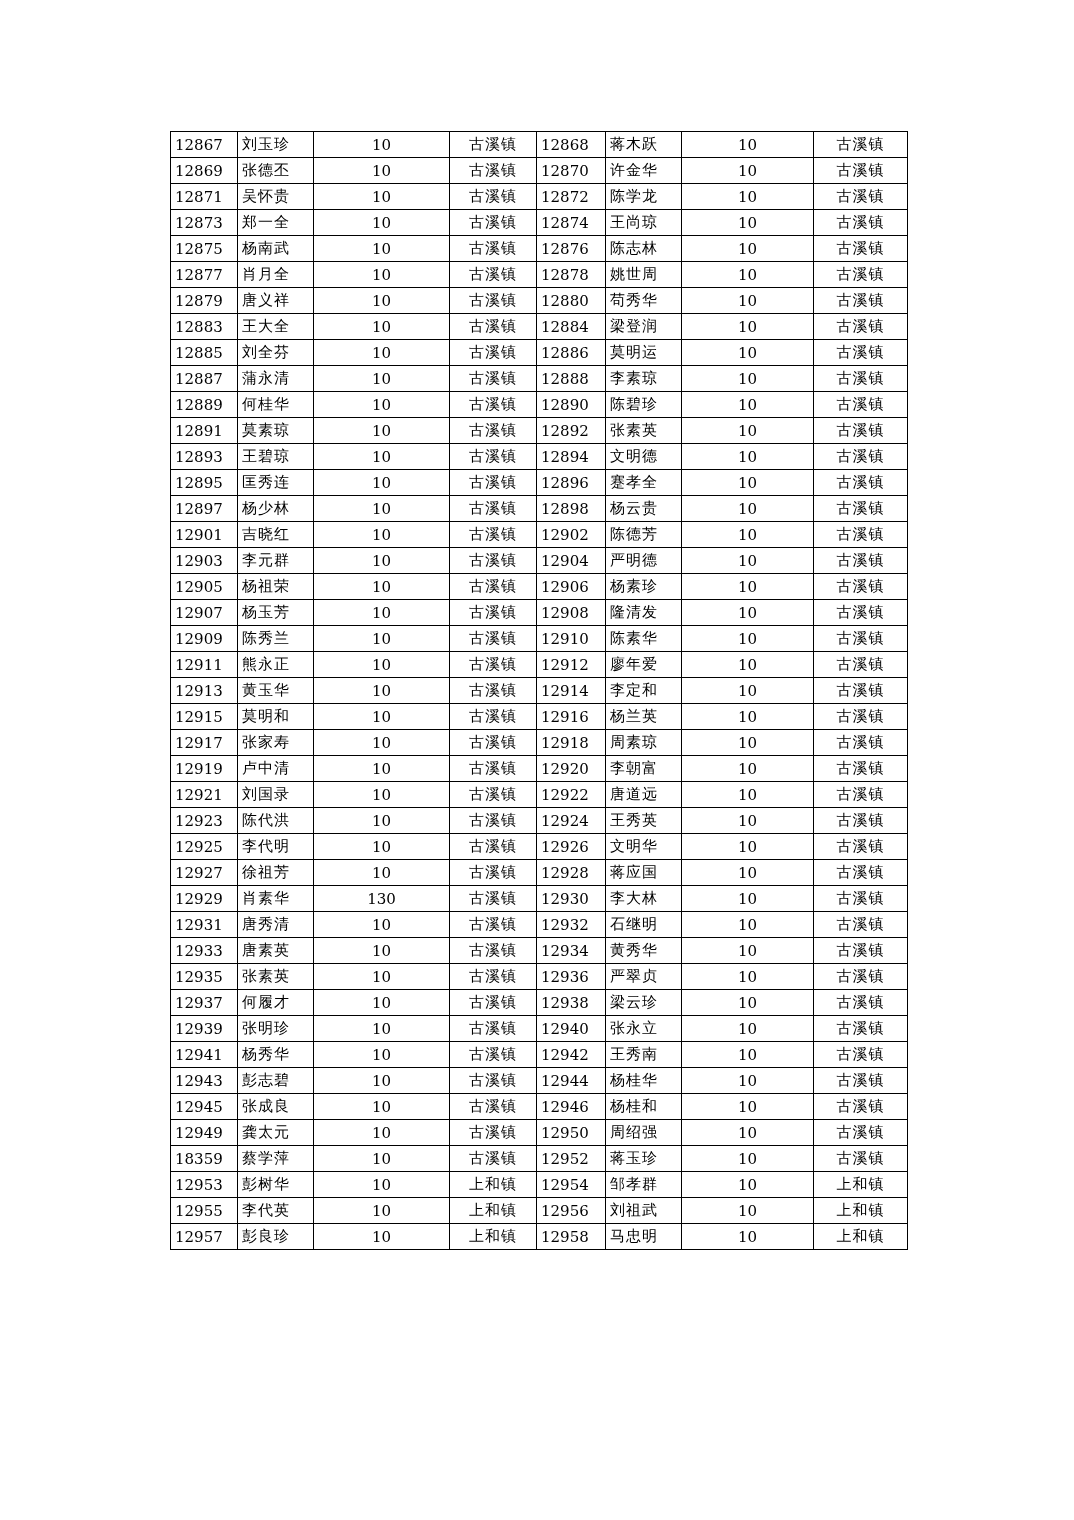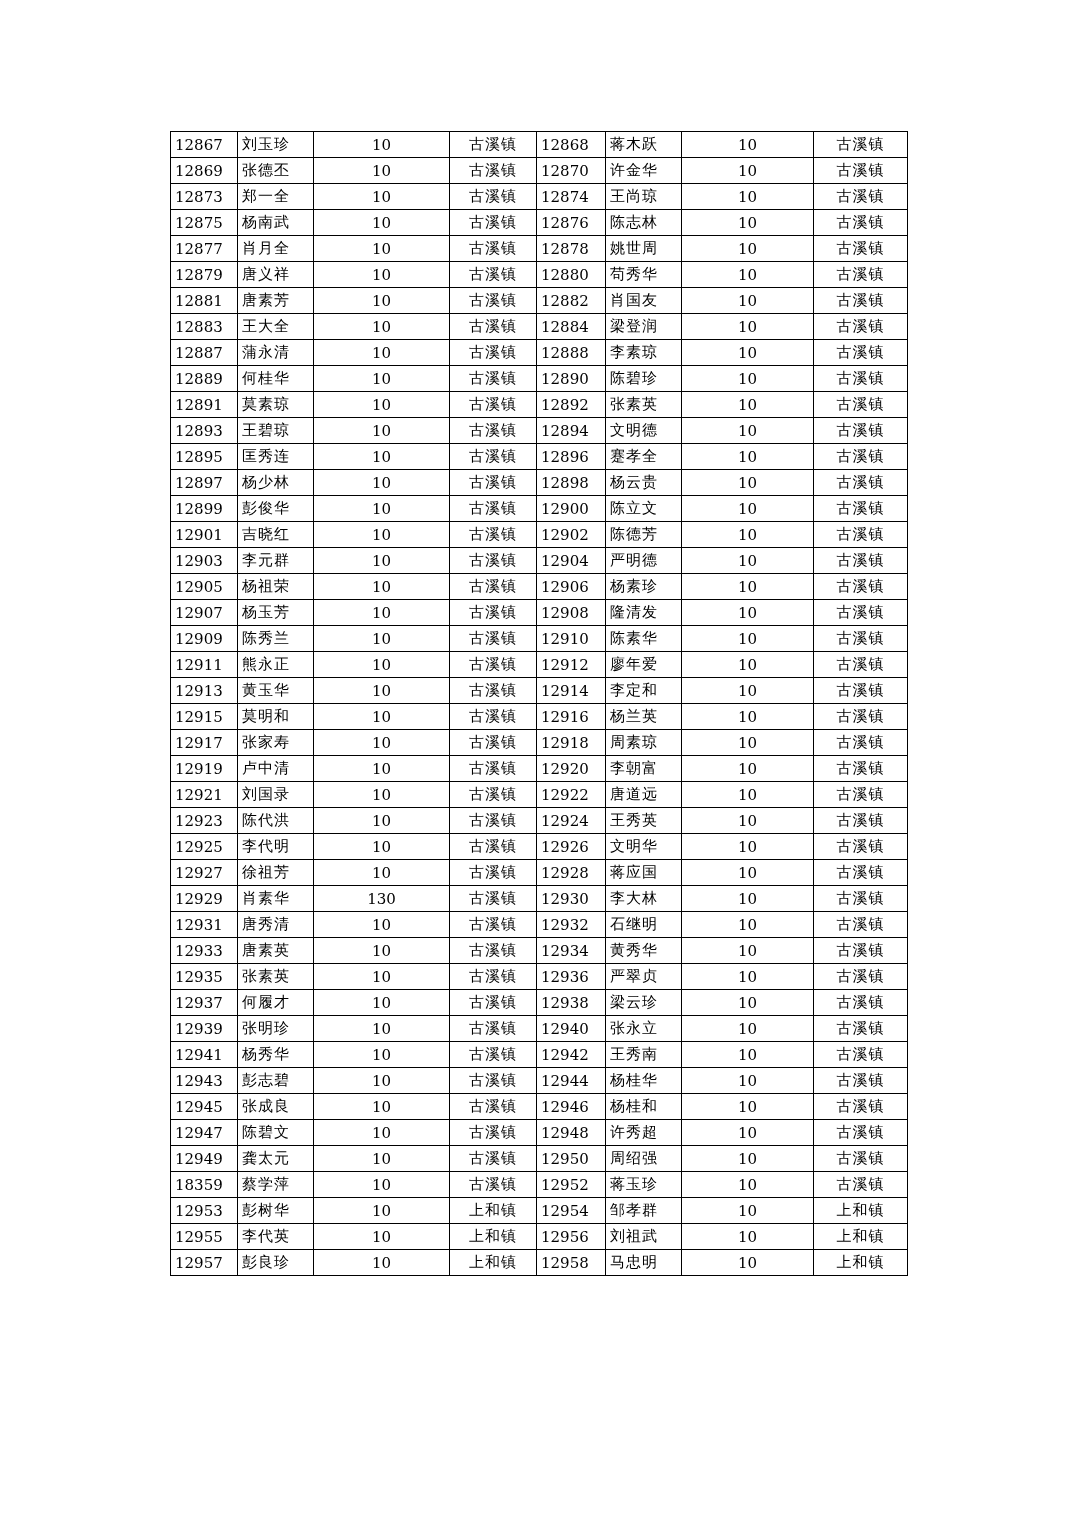--- a/index.html
+++ b/index.html
@@ -68,20 +68,30 @@
           <td class="col-id">12869</td>
           <td class="col-name">张德丕</td>
           <td class="col-amount">10</td>
           <td class="col-town">古溪镇</td>
           <td class="col-id">12870</td>
           <td class="col-name">许金华</td>
           <td class="col-amount">10</td>
           <td class="col-town">古溪镇</td>
         </tr>
         <tr>
+          <td class="col-id">12871</td>
+          <td class="col-name">吴怀贵</td>
+          <td class="col-amount">10</td>
+          <td class="col-town">古溪镇</td>
+          <td class="col-id">12872</td>
+          <td class="col-name">陈学龙</td>
+          <td class="col-amount">10</td>
+          <td class="col-town">古溪镇</td>
+        </tr>
+        <tr>
           <td class="col-id">12873</td>
           <td class="col-name">郑一全</td>
           <td class="col-amount">10</td>
           <td class="col-town">古溪镇</td>
           <td class="col-id">12874</td>
           <td class="col-name">王尚琼</td>
           <td class="col-amount">10</td>
           <td class="col-town">古溪镇</td>
         </tr>
         <tr>
@@ -108,40 +118,40 @@
           <td class="col-id">12879</td>
           <td class="col-name">唐义祥</td>
           <td class="col-amount">10</td>
           <td class="col-town">古溪镇</td>
           <td class="col-id">12880</td>
           <td class="col-name">苟秀华</td>
           <td class="col-amount">10</td>
           <td class="col-town">古溪镇</td>
         </tr>
         <tr>
-          <td class="col-id">12881</td>
-          <td class="col-name">唐素芳</td>
-          <td class="col-amount">10</td>
-          <td class="col-town">古溪镇</td>
-          <td class="col-id">12882</td>
-          <td class="col-name">肖国友</td>
-          <td class="col-amount">10</td>
-          <td class="col-town">古溪镇</td>
-        </tr>
-        <tr>
           <td class="col-id">12883</td>
           <td class="col-name">王大全</td>
           <td class="col-amount">10</td>
           <td class="col-town">古溪镇</td>
           <td class="col-id">12884</td>
           <td class="col-name">梁登润</td>
           <td class="col-amount">10</td>
           <td class="col-town">古溪镇</td>
         </tr>
         <tr>
+          <td class="col-id">12885</td>
+          <td class="col-name">刘全芬</td>
+          <td class="col-amount">10</td>
+          <td class="col-town">古溪镇</td>
+          <td class="col-id">12886</td>
+          <td class="col-name">莫明运</td>
+          <td class="col-amount">10</td>
+          <td class="col-town">古溪镇</td>
+        </tr>
+        <tr>
           <td class="col-id">12887</td>
           <td class="col-name">蒲永清</td>
           <td class="col-amount">10</td>
           <td class="col-town">古溪镇</td>
           <td class="col-id">12888</td>
           <td class="col-name">李素琼</td>
           <td class="col-amount">10</td>
           <td class="col-town">古溪镇</td>
         </tr>
         <tr>
@@ -184,30 +194,20 @@
           <td class="col-amount">10</td>
           <td class="col-town">古溪镇</td>
         </tr>
         <tr>
           <td class="col-id">12897</td>
           <td class="col-name">杨少林</td>
           <td class="col-amount">10</td>
           <td class="col-town">古溪镇</td>
           <td class="col-id">12898</td>
           <td class="col-name">杨云贵</td>
-          <td class="col-amount">10</td>
-          <td class="col-town">古溪镇</td>
-        </tr>
-        <tr>
-          <td class="col-id">12899</td>
-          <td class="col-name">彭俊华</td>
-          <td class="col-amount">10</td>
-          <td class="col-town">古溪镇</td>
-          <td class="col-id">12900</td>
-          <td class="col-name">陈立文</td>
           <td class="col-amount">10</td>
           <td class="col-town">古溪镇</td>
         </tr>
         <tr>
           <td class="col-id">12901</td>
           <td class="col-name">吉晓红</td>
           <td class="col-amount">10</td>
           <td class="col-town">古溪镇</td>
           <td class="col-id">12902</td>
           <td class="col-name">陈德芳</td>
@@ -424,30 +424,20 @@
           <td class="col-amount">10</td>
           <td class="col-town">古溪镇</td>
         </tr>
         <tr>
           <td class="col-id">12945</td>
           <td class="col-name">张成良</td>
           <td class="col-amount">10</td>
           <td class="col-town">古溪镇</td>
           <td class="col-id">12946</td>
           <td class="col-name">杨桂和</td>
-          <td class="col-amount">10</td>
-          <td class="col-town">古溪镇</td>
-        </tr>
-        <tr>
-          <td class="col-id">12947</td>
-          <td class="col-name">陈碧文</td>
-          <td class="col-amount">10</td>
-          <td class="col-town">古溪镇</td>
-          <td class="col-id">12948</td>
-          <td class="col-name">许秀超</td>
           <td class="col-amount">10</td>
           <td class="col-town">古溪镇</td>
         </tr>
         <tr>
           <td class="col-id">12949</td>
           <td class="col-name">龚太元</td>
           <td class="col-amount">10</td>
           <td class="col-town">古溪镇</td>
           <td class="col-id">12950</td>
           <td class="col-name">周绍强</td>

